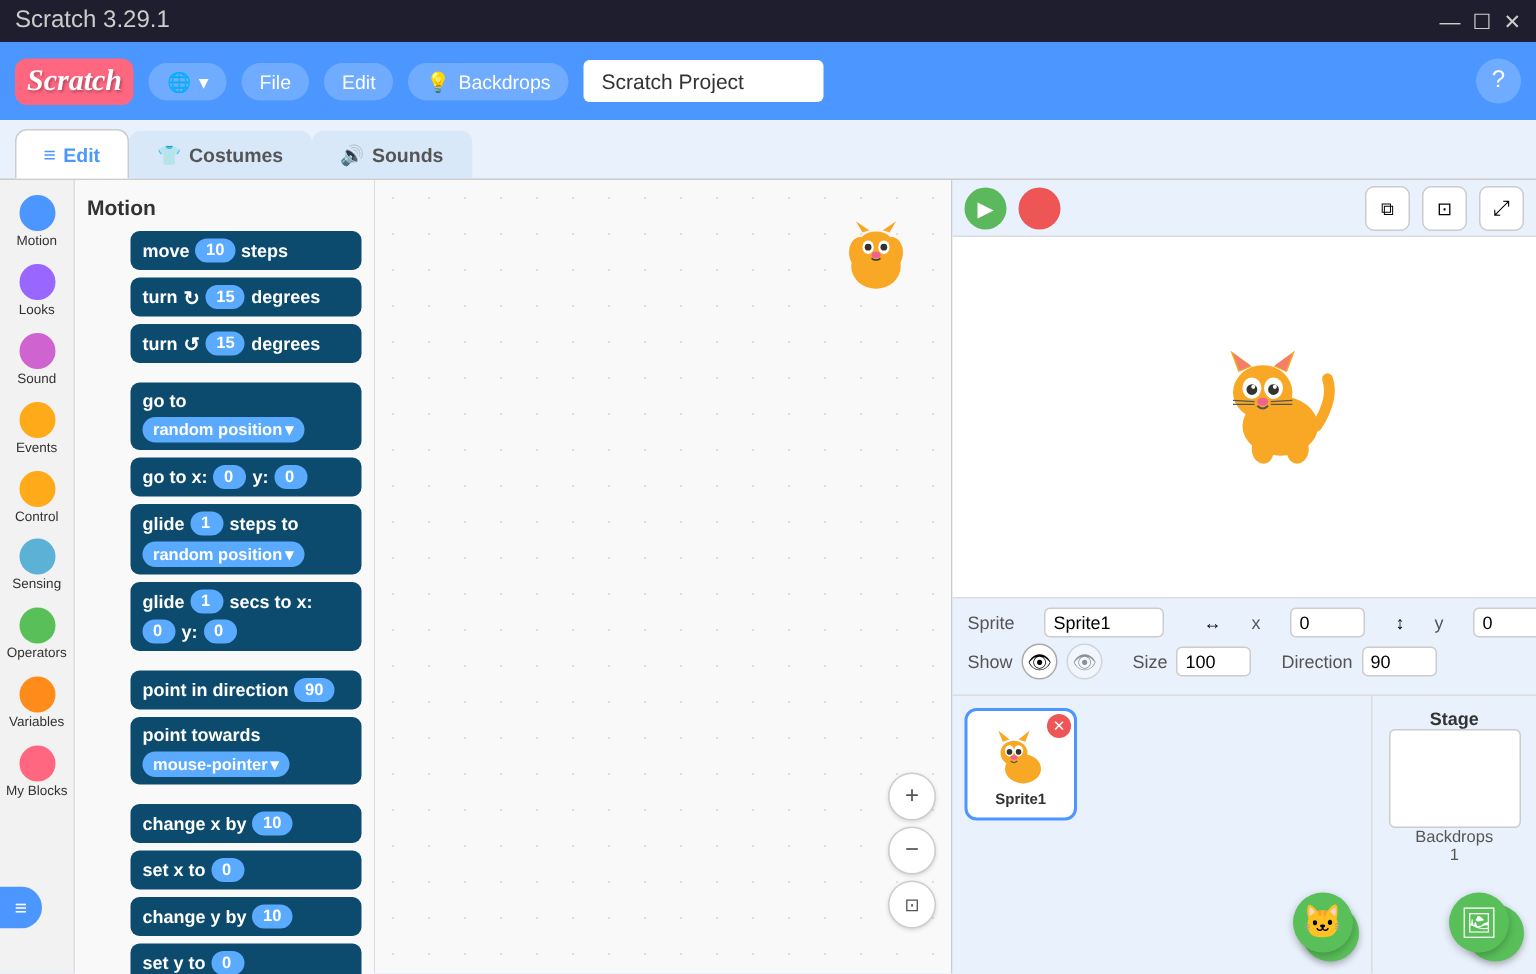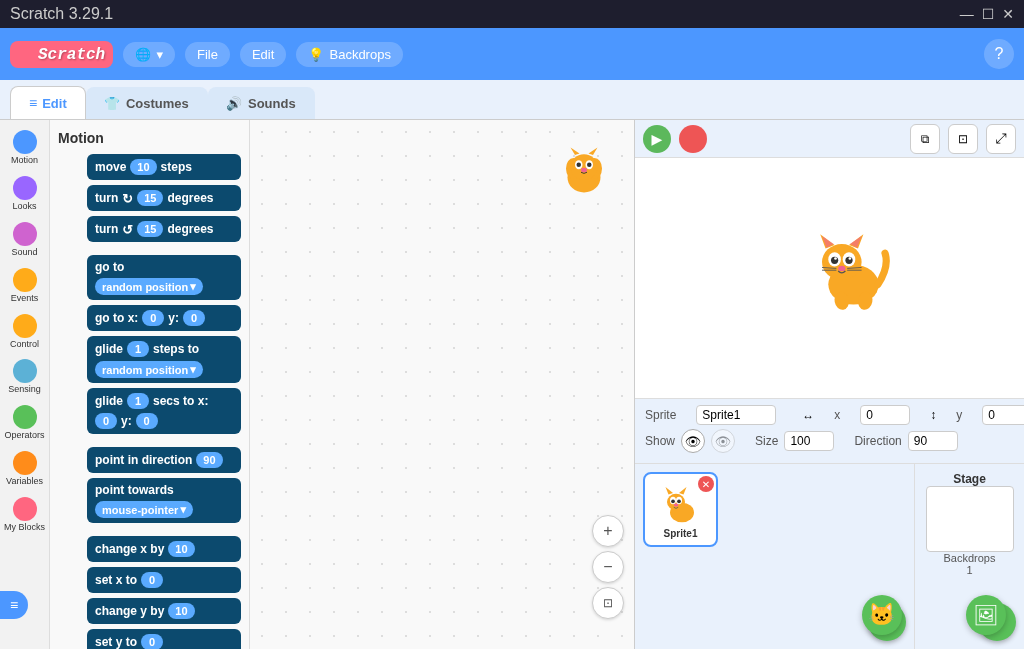--- a/index.html
+++ b/index.html
@@ -157,21 +157,20 @@
       flex-wrap: wrap;
     }
     .block-blue { background: #0c4a6e; margin-left: 29px; }
     .block-input {
       background: #5aaaff;
       border-radius: 12px;
       padding: 2px 7px;
       font-size: 11px;
       color: white;
       min-width: 22px;
-      text-align: center;
     }
     .block-dropdown {
       background: #5aaaff;
       border-radius: 12px;
       padding: 2px 7px;
       font-size: 11px;
       color: white;
       display: flex;
       align-items: center;
       gap: 2px;
@@ -270,28 +269,27 @@
       display: flex;
       align-items: center;
       justify-content: center;
       color: white;
       font-size: 10px;
       cursor: pointer;
     }
 
     
     .scratch-logo-text {
-      font-family: Liberation Mono, monospace;
+      font-family: Liberation Serif, serif;
       font-weight: 900;
       font-style: italic;
-      font-size: 16px;
+      font-size: 20px;
       color: white;
       text-shadow: 1px 1px 2px rgba(0,0,0,0.3);
       letter-spacing: 0;
-      margin-left: 20px;
     }
 
     .show-eye-btn {
       width: 24px;
       height: 24px;
       border-radius: 50%;
       border: 1px solid #aaa;
       background: white;
       display: flex;
       align-items: center;
@@ -401,20 +399,21 @@
   <button class="topbar-btn">
     <span>🌐</span>
     <span>▾</span>
   </button>
   <button class="topbar-btn">File</button>
   <button class="topbar-btn">Edit</button>
   <button class="topbar-btn">
     <span>💡</span>
     <span>Backdrops</span>
   </button>
+  <input type="text" id="project-name-input" value="Scratch Project" style="">
   <button id="help-btn">?</button>
 </div>
 
 <div id="tabbar">
   <div class="tab active">
     <span style="font-size:14px;">≡</span>
     <span>Edit</span>
   </div>
   <div class="tab">
     <span style="font-size:13px;">👕</span>

